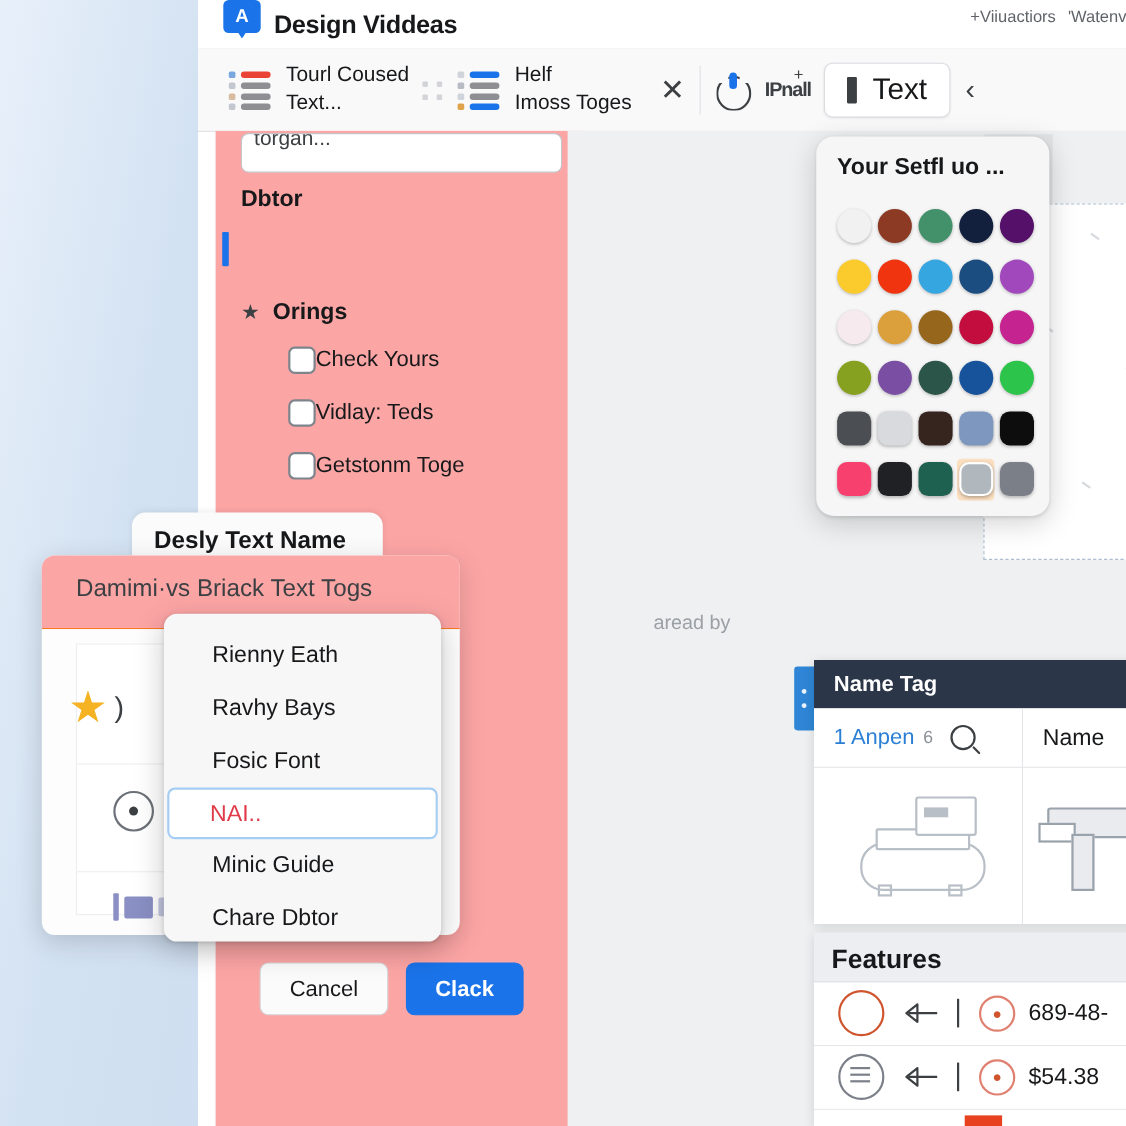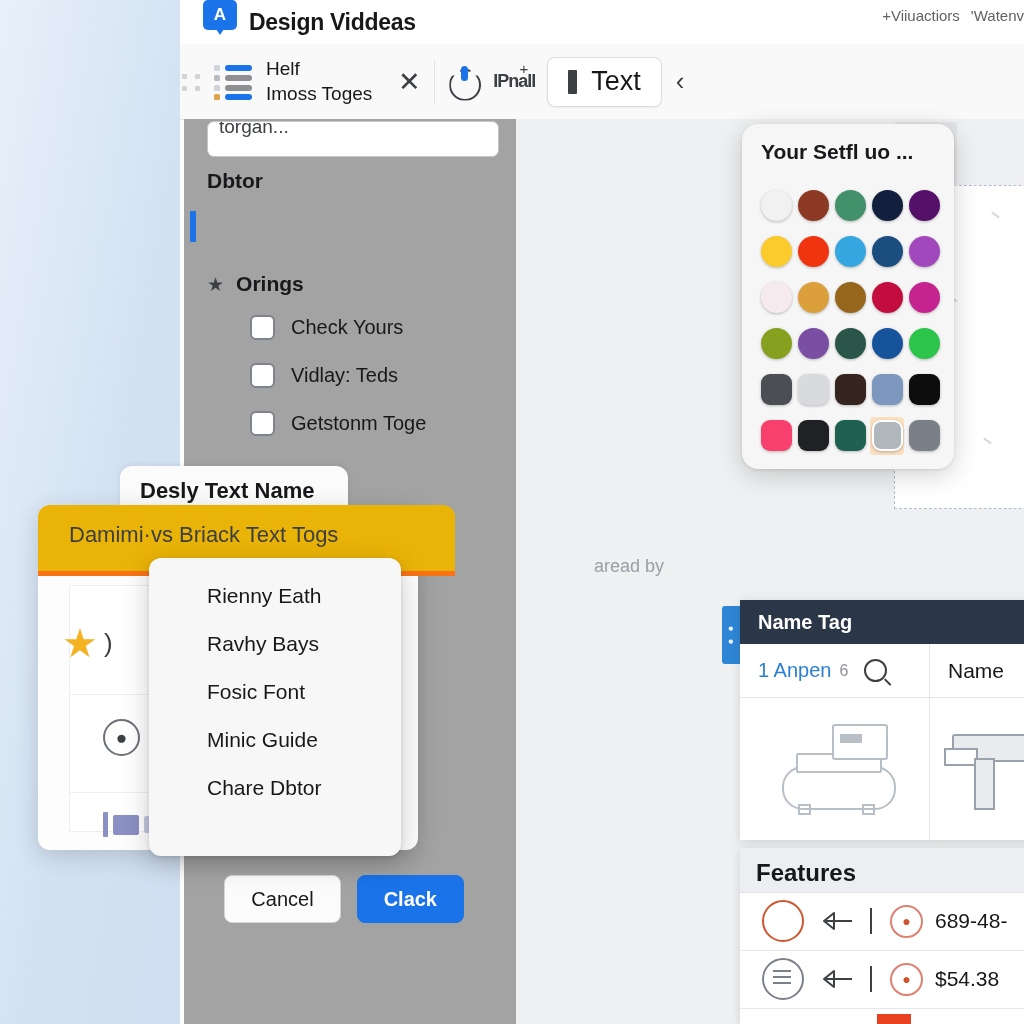--- a/index.html
+++ b/index.html
@@ -169,22 +169,22 @@
   .text-btn .cursor {
     width: 9px; height: 24px; background:#3c4043; border-radius: 1px;
   }
   .text-btn .lbl { font-size: 27px; color:#17181a; }
   .tb-chevron {
     margin-left: 14px; font-size: 26px; color:#3c4043; font-weight: 300;
   }
 
   
   .form-col {
-    position: absolute; left: 4px; top: 119px; width: 336px; height: 905px;
-    background: #a3a3a3; border-right: 1px solid #eceef0;
+    position: absolute; left: 16px; top: 119px; width: 336px; height: 905px;
+    background: #fca5a5; border-right: 1px solid #eceef0;
   }
   .field-top {
     position: absolute; left: 23px; top: 2px; width: 290px; height: 34px;
     border: 1px solid #c3c6cb; border-radius: 7px; background:#fff;
     overflow: hidden;
   }
   .field-top .val {
     position: absolute; left: 11px; top: -6px;
     font-size: 19px; color:#3c4043;
   }
@@ -205,21 +205,21 @@
     background: #1a73e8; border-radius: 1px;
   }
   .grp-head {
     position: absolute; left: 23px; top: 153px;
     display:flex; align-items:center; gap: 12px;
   }
   .grp-head .star { color:#3c4043; font-size: 19px; }
   .grp-head .txt { font-size: 21px; font-weight: bold; color:#17181a; }
   .chk-row {
     position: absolute; left: 66px;
-    display: flex; align-items: center; gap: 16px; justify-content: center;
+    display: flex; align-items: center;  justify-content: center;
   }
   .chk-row .box {
     width: 21px; height: 21px; border: 2px solid #7e848c; border-radius: 6px;
     background: #fff;
   }
   .chk-row .lab { font-size: 20px; color:#17181a; }
   .chk0 { top: 196px; }
   .chk1 { top: 244px; }
   .chk2 { top: 292px; }
 
@@ -304,23 +304,22 @@
     position: absolute; left: 20px; top: 12px;
     font-size: 22px; font-weight: bold; color:#17181a; white-space: nowrap;
   }
   .dlg-card {
     position: absolute; left: 38px; top: 505px; width: 380px; height: 345px;
     background: #fdfdfd; border-radius: 12px;
     box-shadow: 0 6px 24px rgba(0,0,0,.16);
   }
   .dlg-card .hdr {
     position: absolute; left: 0; top: 0; width: 380px; height: 66px;
-    background: #eab308; border-radius: 12px 12px 0 0;
-    border-bottom: 5px solid #f97316;
-    padding-left: 37px;
+    background: #fca5a5; border-radius: 12px 12px 0 0;
+    border-bottom: 1px solid #f97316;
   }
   .dlg-card .hdr .t {
     position: absolute; left: 31px; top: 17px;
     font-size: 22px; color:#3c4043; white-space: nowrap;
   }
   .dlg-card .body {
     position: absolute; left: 31px; top: 80px; width: 318px; height: 245px;
     background: #ffffff; border: 1px solid #eceef0;
   }
   .dlg-card .row-div {
@@ -348,21 +347,21 @@
   
   .dropdown {
     position: absolute; left: 149px; top: 558px; width: 252px; height: 298px;
     background: #f7f7f8; border-radius: 12px;
     box-shadow: 0 8px 28px rgba(0,0,0,.2), 0 1px 4px rgba(0,0,0,.12);
     padding: 14px 0;
     box-sizing: border-box;
   }
   .dd-item {
     height: 48px; display:flex; align-items:center;
-    padding-left: 58px;
+    padding-left: 44px;
     font-size: 21px; color:#17181a;
     box-sizing: border-box;
   }
   .dd-item.selected {
     background:#ffffff;
     border: 2px solid #a6cdf2;
     border-radius: 7px;
     margin: 0 3px;
     color: #e03b4a;
     padding-left: 37px;
@@ -517,20 +516,36 @@
       </div>
       <div class="app-title">Design Viddeas</div>
       <div class="title-right">
         <div class="t1">+Viiuactiors</div>
         <div class="t2">'Watenv</div>
       </div>
     </div>
 
     <div class="toolbar">
 
+      <div class="tb-item">
+        <div class="listicon red">
+          <span class="dot d0"></span>
+            <span class="bar b0"></span>
+          <span class="dot d1"></span>
+            <span class="bar b1"></span>
+          <span class="dot d2"></span>
+            <span class="bar b2"></span>
+          <span class="dot d3"></span>
+            <span class="bar b3"></span>
+        </div>
+        <div class="tb-label">
+          <div>Tourl Coused</div>
+          <div>Text...</div>
+        </div>
+      </div>
 
       <div class="tb-grip">
         <i></i>
           <i></i>
           <i></i>
           <i></i>
       </div>
 
       <div class="tb-item">
         <div class="listicon blue">
@@ -743,20 +758,21 @@
   <div class="icon-flag">
     <span class="pole"></span>
       <span class="f1"></span>
       <span class="f2"></span>
   </div>
 
   <div class="dropdown" id="dropdown-list">
       <div class="dd-item">Rienny Eath</div>
       <div class="dd-item">Ravhy Bays</div>
       <div class="dd-item">Fosic Font</div>
+      <div class="dd-item selected">NAI..</div>
       <div class="dd-item">Minic Guide</div>
       <div class="dd-item">Chare Dbtor</div>
     </div>
 
   <div class="ntag-side">
       <i>●</i>
       <i>●</i>
     </div>
   <div class="ntag-panel">
     <div class="bar">

